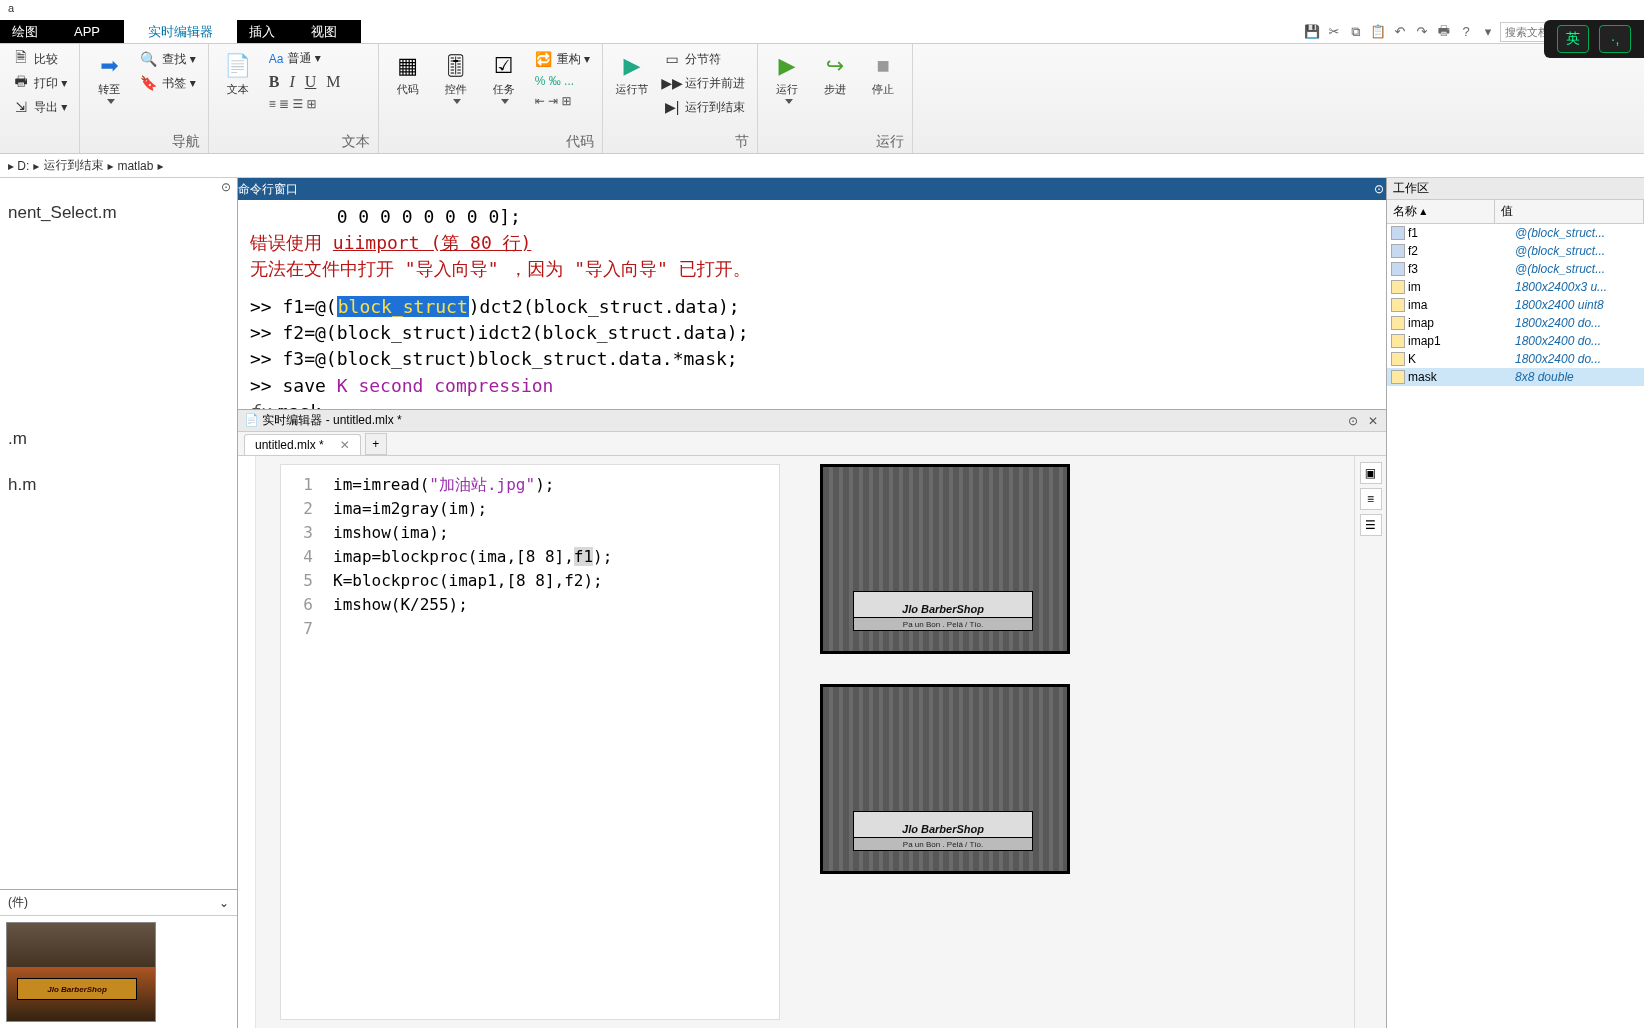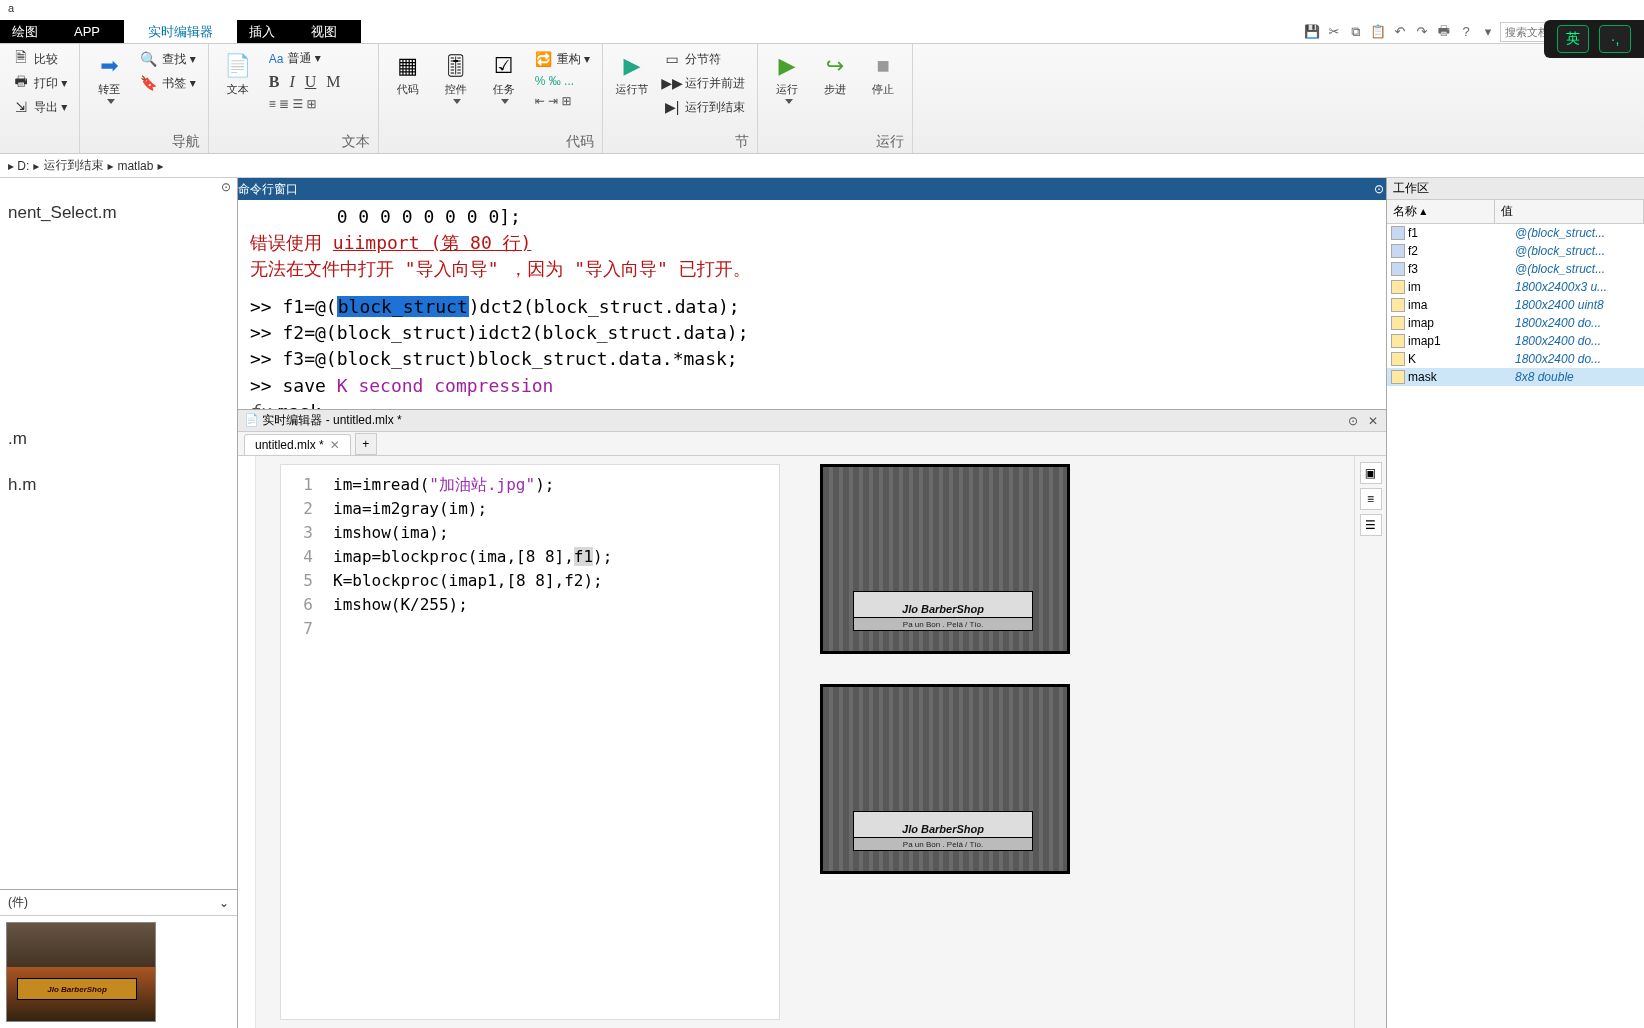--- a/index.html
+++ b/index.html
@@ -32,25 +32,25 @@
 .left-bottom-label { padding: 4px 8px; font-size: 12px; color: #333; border-bottom: 1px solid #ccc; display:flex; justify-content:space-between; align-items:center; }
 .left-preview { padding: 6px; }
 .preview-img { width: 150px; height: 100px; background: #333; border: 1px solid #888; position: relative; overflow: hidden; }
 .center-panel { flex: 1; display: flex; flex-direction: column; background: #fff; }
 .panel-header { height: 22px; background: #215a8e; color: #fff; font-size: 12px; display: flex; align-items: center; padding: 0 0; justify-content: space-between; }
 .cmd-window { height: 210px; background: #fff; overflow: auto; font-family: "Consolas", monospace; font-size: 18px; padding: 4px 12px; position: relative; border-bottom: 1px solid #aaa; }
 .cmd-line { line-height: 1.45; color: #000; white-space: pre; }
 .cmd-err { color: #b81414; font-weight: 500; }
 .cmd-err a { color: #b81414; text-decoration: underline; }
 .cmd-purple { color: #a020a0; }
-.cmd-sel { background: #1e72d6; color: #000000; padding: 0 1px; }
+.cmd-sel { background: #1e72d6; color: #fde047; padding: 0 1px; }
 .fx-row { display: flex; align-items: center; gap: 6px; font-style: italic; color: #555; margin-top:2px;}
 .editor-header { height: 22px; background: #eaeaea; border-bottom: 1px solid #ccc; display: flex; align-items: center; padding: 0 6px; gap: 6px; font-size: 12px; justify-content: space-between; }
 .editor-tabs { height: 24px; background: #f5f5f5; display: flex; align-items: flex-end; padding: 0 6px; border-bottom: 1px solid #ccc; }
-.editor-tab { background: #fff; border: 1px solid #ccc; border-bottom: none; padding: 3px 10px; font-size: 12px; display: flex; align-items: center; gap: 6px; border-radius: 3px 3px 0 0; }
+.editor-tab { background: #fff; border: 1px solid #ccc; border-bottom: none; padding: 3px 10px; font-size: 12px; display: flex; align-items: center; gap: 16px; border-radius: 3px 3px 0 0; }
 .editor-tab .close { color: #888; cursor: pointer; }
 .plus-tab { width: 22px; height: 22px; border: 1px solid #ccc; display: flex; align-items: center; justify-content: center; margin-left: 4px; background: #f0f0f0; cursor: pointer; }
 .editor-body { flex: 1; display: flex; background: #f5f5f5; overflow: hidden; }
 .code-pane { width: 500px; background: #fff; margin: 8px 0 8px 24px; border: 1px solid #ddd; position: relative; }
 .gutter { width: 40px; background: #fff; text-align: right; padding: 8px 8px 0 0; font-family: Consolas, monospace; font-size: 16px; color: #999; float: left; }
 .gutter div { line-height: 1.5; }
 .code-area { margin-left: 40px; padding: 8px 12px; font-family: Consolas, monospace; font-size: 16px; line-height: 1.5; color: #000; }
 .code-str { color: #9b2fae; }
 .code-hl { background: #d8d8d8; }
 .output-pane { flex: 1; padding: 8px 8px 8px 40px; overflow: auto; display: flex; flex-direction: column; gap: 30px; }

